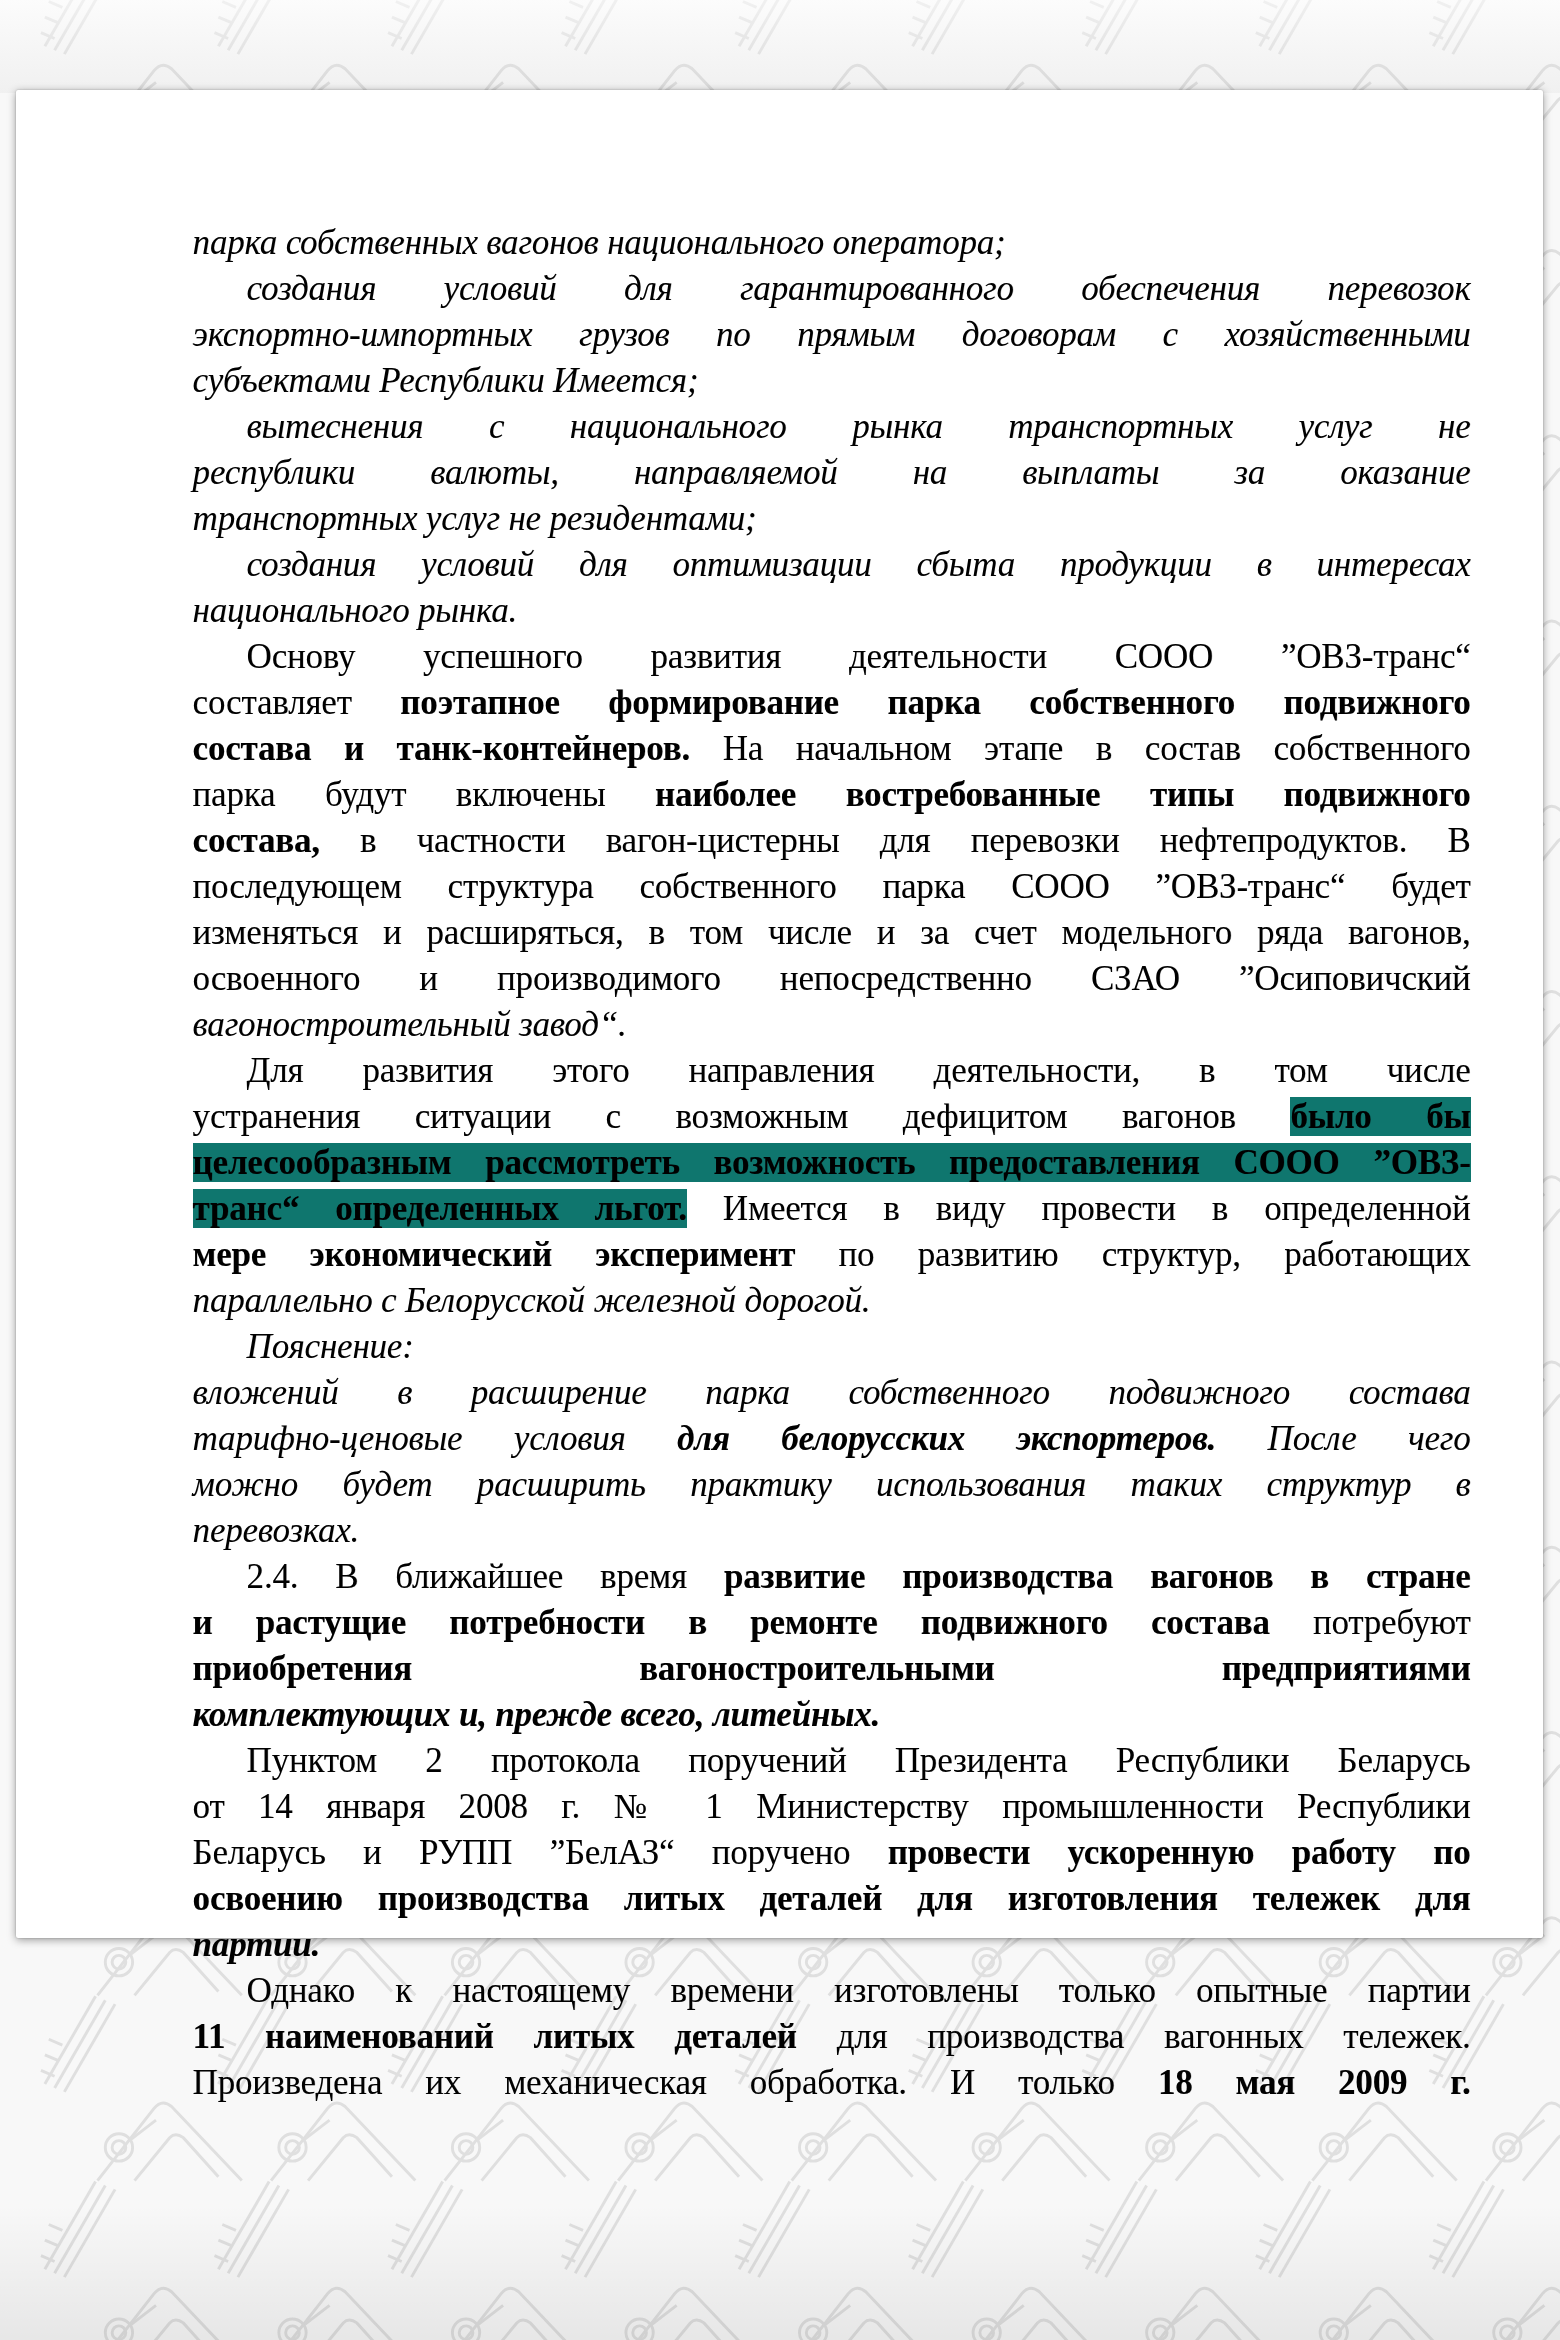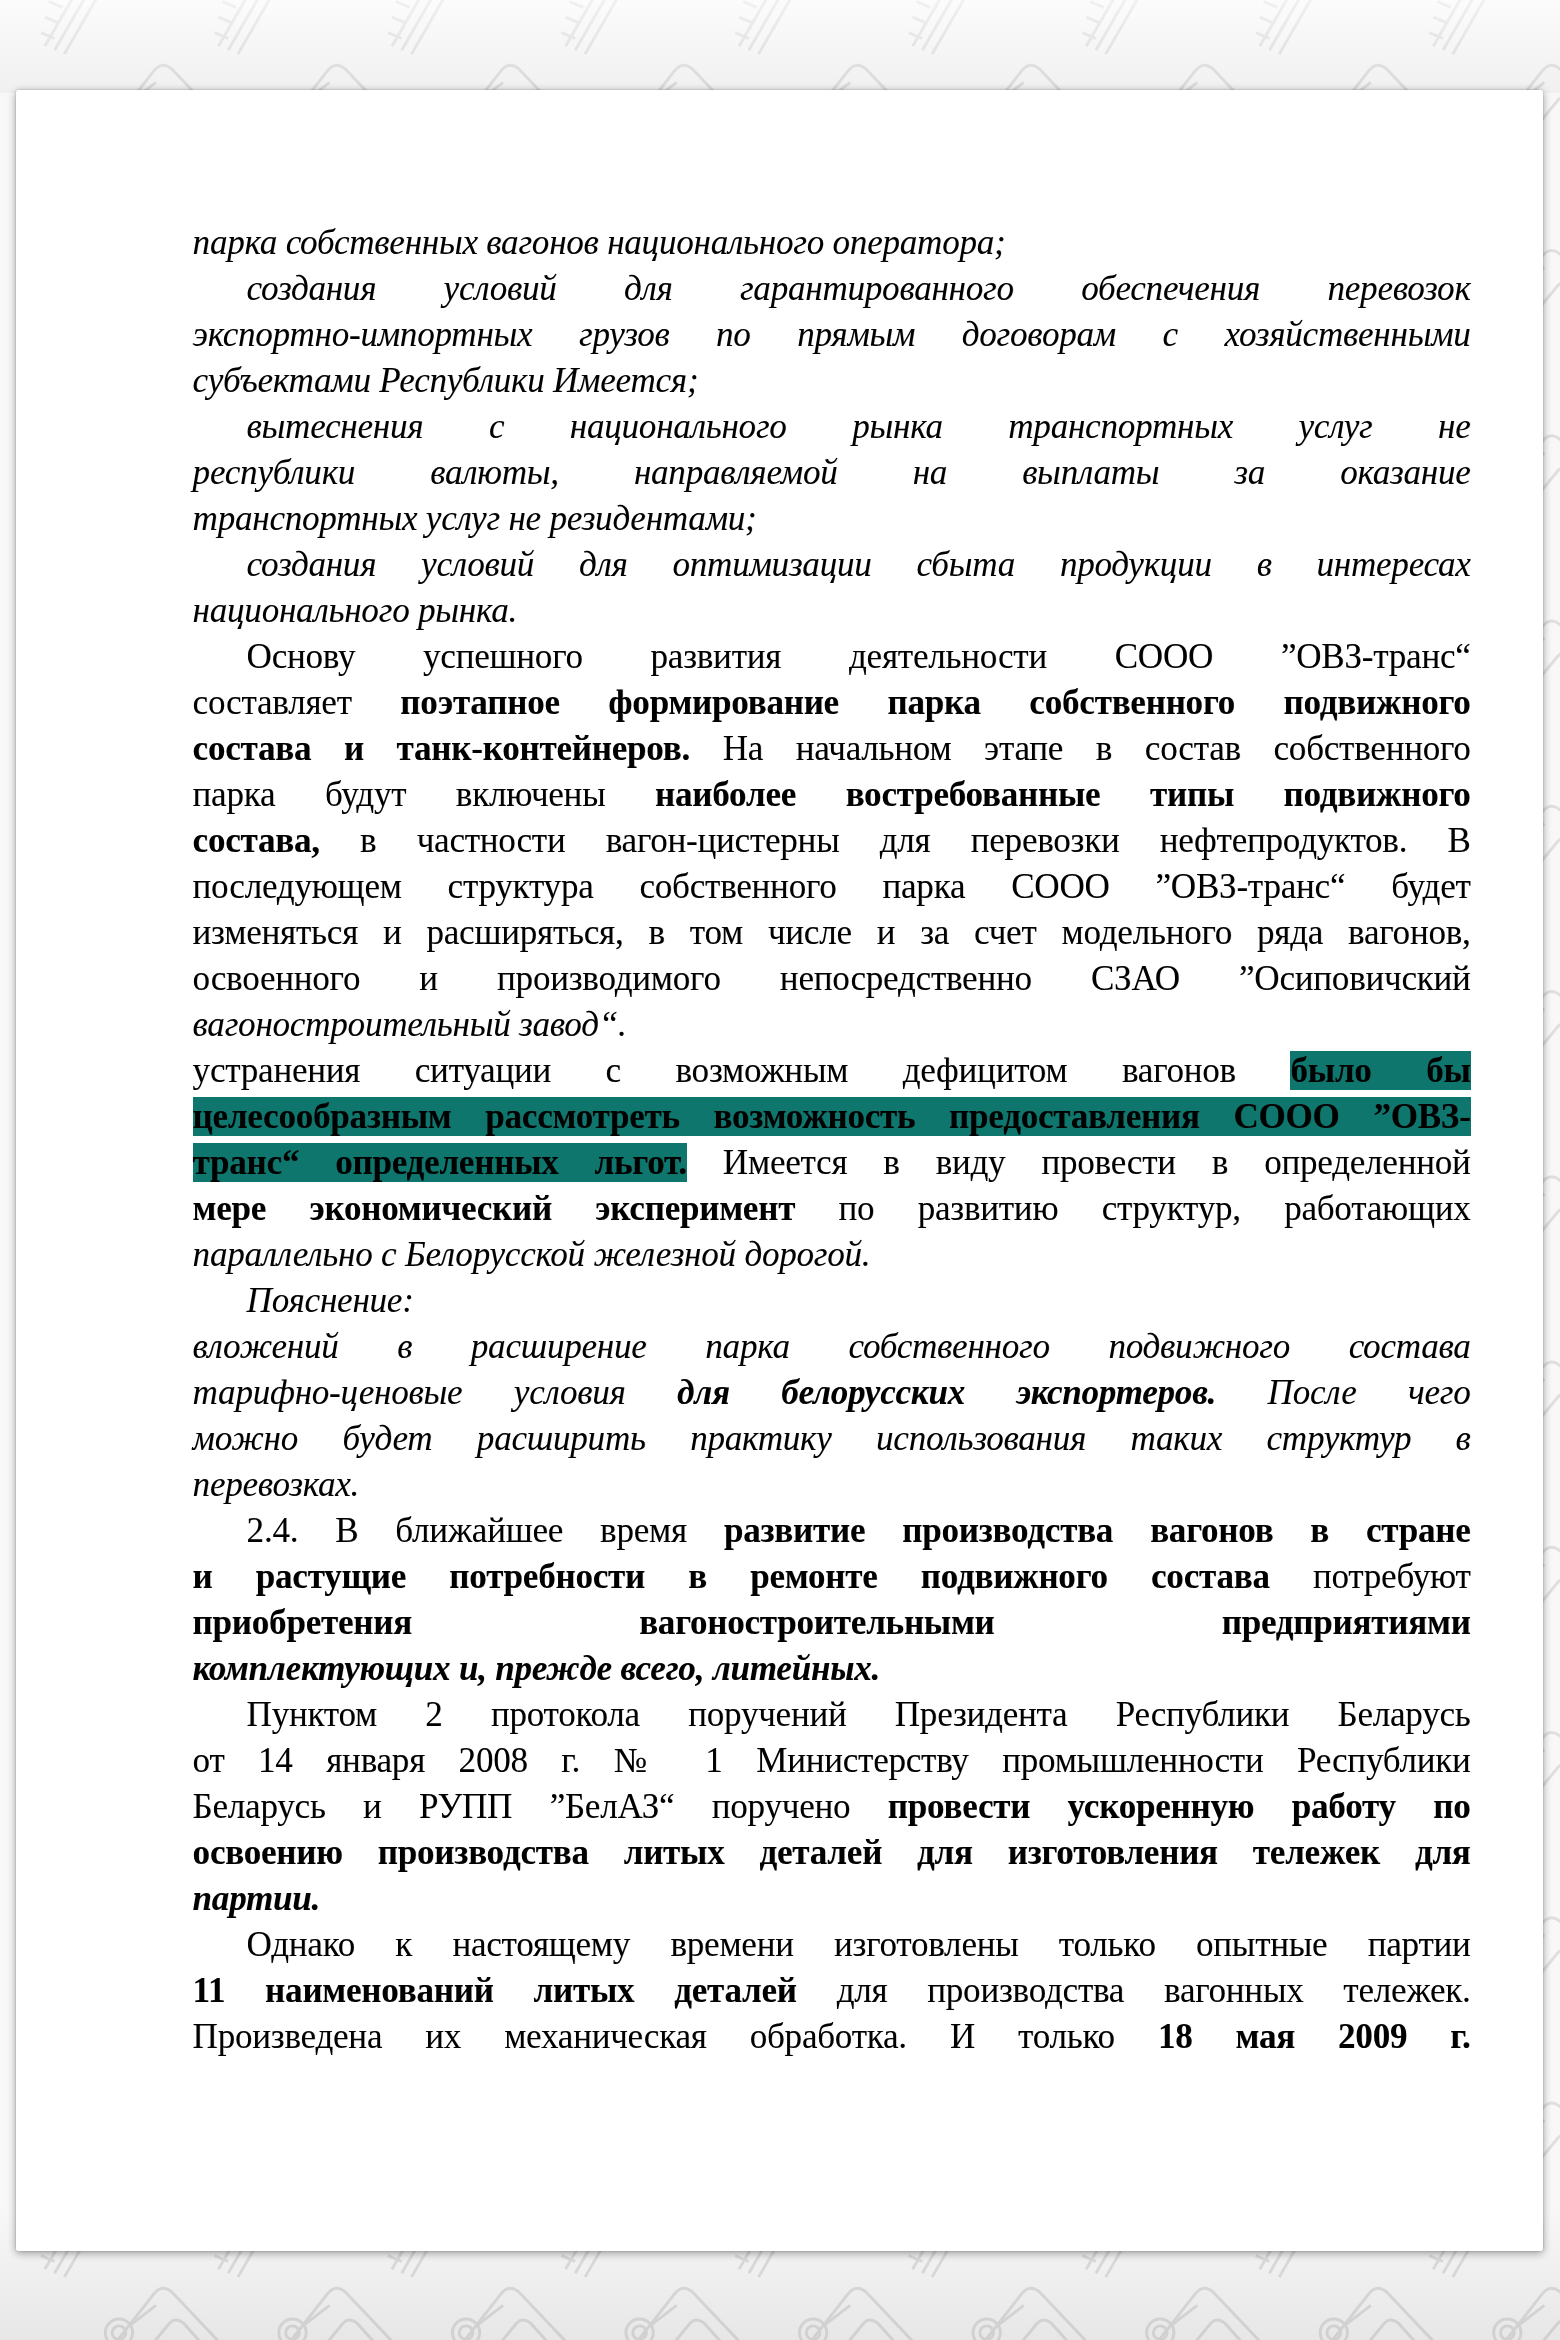--- a/index.html
+++ b/index.html
@@ -14,21 +14,21 @@
   #pattern-layer{position:absolute;left:0;top:0;width:1560px;height:2341px;}
   #bottom-fade{
     position:absolute;left:0;bottom:0;width:1560px;height:137px;
     background:linear-gradient(180deg, rgba(0,0,0,0) 0%, rgba(0,0,0,0.07) 100%);
   }
   #top-fade{
     position:absolute;left:0;top:0;width:1560px;height:93px;
     background:linear-gradient(180deg, rgba(255,255,255,0.55) 0%, rgba(0,0,0,0.03) 100%);
   }
   .page{
-    position:absolute;left:15.6px;top:90px;width:1527px;height:2161px;
+    position:absolute;left:15.6px;top:90px;width:1527px;height:1848px;
     background:#ffffff;
     border-radius:2px;
     box-shadow:0 2px 8.8px rgba(0,0,0,0.38), 0 0 2px rgba(0,0,0,0.25);
     box-sizing:border-box;
     padding:130px 72px 0 177px;
   }
   .line{
     font-size:35px;
     line-height:46px;
     color:#000;
@@ -355,20 +355,21 @@
       <div class="line last i"><span class="">национального рынка.</span></div>
       <div class="line indent"><span class="">Основу успешного развития деятельности СООО ”ОВЗ-транс“</span></div>
       <div class="line"><span class="">составляет </span><span class="b ">поэтапное формирование парка собственного подвижного</span></div>
       <div class="line"><span class="b ">состава и танк-контейнеров.</span><span class=""> На начальном этапе в состав собственного</span></div>
       <div class="line"><span class="">парка будут включены </span><span class="b ">наиболее востребованные типы подвижного</span></div>
       <div class="line"><span class="b ">состава,</span><span class=""> в частности вагон-цистерны для перевозки нефтепродуктов. В</span></div>
       <div class="line"><span class="">последующем структура собственного парка СООО ”ОВЗ-транс“ будет</span></div>
       <div class="line"><span class="">изменяться и расширяться, в том числе и за счет модельного ряда вагонов,</span></div>
       <div class="line"><span class="">освоенного и производимого непосредственно СЗАО ”Осиповичский</span></div>
       <div class="line last"><span class="">вагоностроительный завод“.</span></div>
+      <div class="line indent"><span class="">Для развития этого направления деятельности, в том числе</span></div>
       <div class="line"><span class="">устранения ситуации с возможным дефицитом вагонов </span><span class="h">было бы</span></div>
       <div class="line"><span class="h">целесообразным рассмотреть возможность предоставления СООО ”ОВЗ-</span></div>
       <div class="line"><span class="h">транс“ </span><span class="b h">определенных льгот.</span><span class=""> Имеется в виду провести в определенной</span></div>
       <div class="line"><span class="b ">мере экономический эксперимент</span><span class=""> по развитию структур, работающих</span></div>
       <div class="line last"><span class="">параллельно с Белорусской железной дорогой.</span></div>
       <div class="line indent last i"><span class="">Пояснение:</span></div>
       <div class="line i"><span class="">вложений в расширение парка собственного подвижного состава</span></div>
       <div class="line i"><span class="">тарифно-ценовые условия </span><span class="b ">для белорусских экспортеров.</span><span class=""> После чего</span></div>
       <div class="line i"><span class="">можно будет расширить практику использования таких структур в</span></div>
       <div class="line last i"><span class="">перевозках.</span></div>

